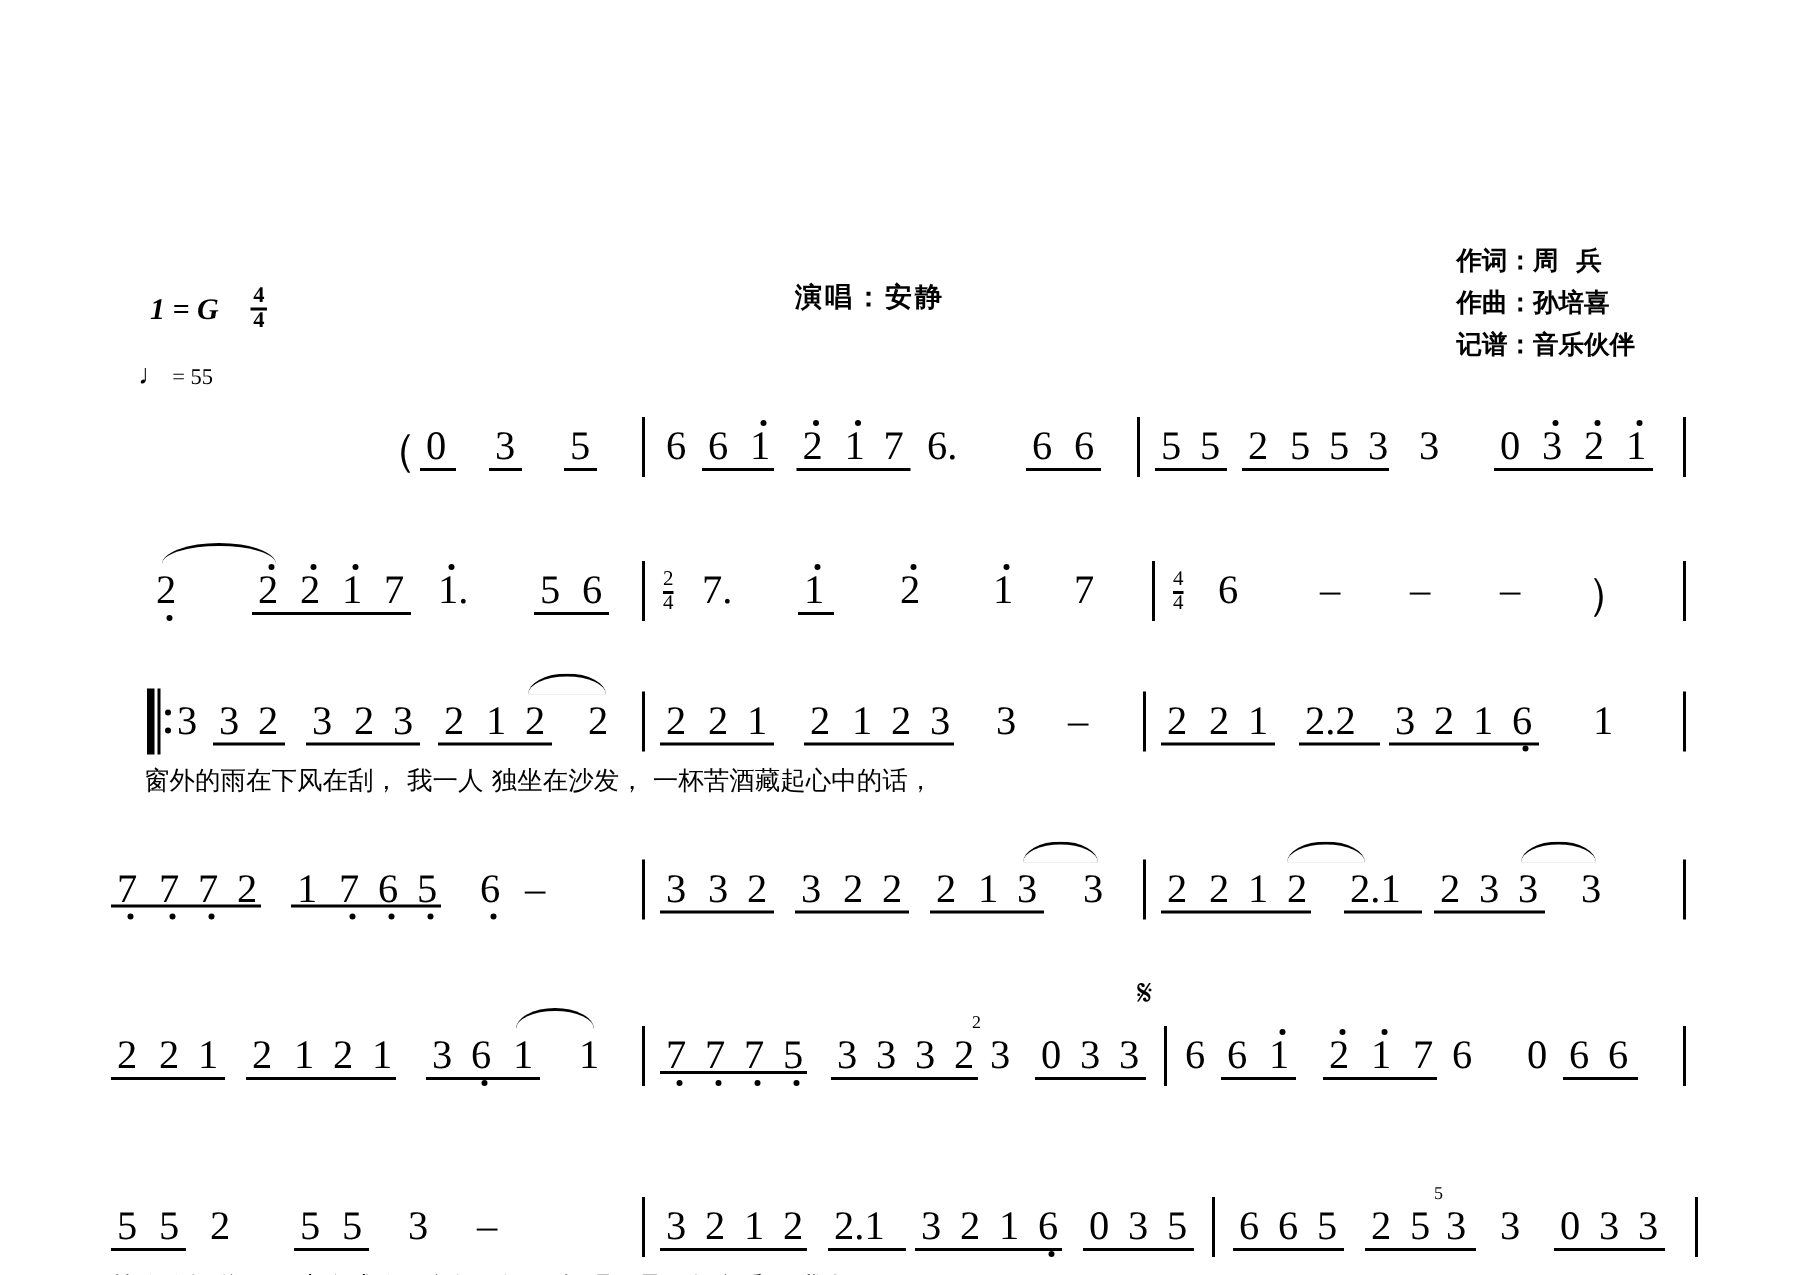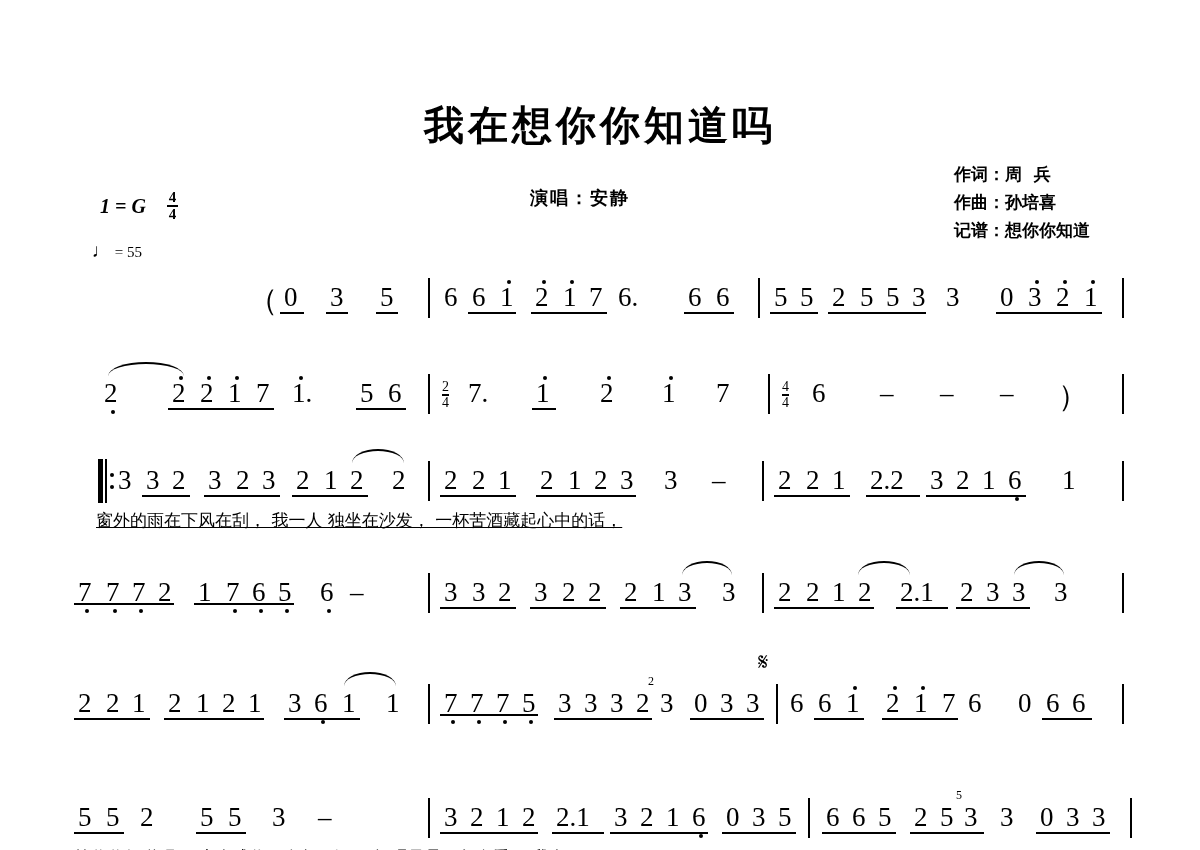--- a/index.html
+++ b/index.html
@@ -147,42 +147,40 @@
   .lyrics {
     position: relative;
     height: 34px;
     font-family: "DejaVu Sans", sans-serif;
     font-size: 17px;
   }
   .lyr {
     position: absolute;
     top: 0;
     white-space: nowrap;
-    text-decoration: underline;
   }
   .segno {
     position: absolute;
     font-size: 24px;
     font-family: "DejaVu Serif", serif;
   }
   .paren { position: absolute; font-size: 30px; top: 8px; }
 </style>
 </head>
 <body>
 
 <div class="page">
 
-  <div class="title">我在想你你知道吗</div>
 
   <div class="singer">演唱：安静</div>
 
   <div class="credits">
     <div>作词：周  兵</div>
     <div>作曲：孙培喜</div>
-    <div>记谱：想你你知道</div>
+    <div>记谱：音乐伙伴</div>
   </div>
 
   <div class="keysig">
     <span class="num">1 = G</span>
     <span class="meter">
       <span class="top">4</span>
       <span class="bot">4</span>
     </span>
   </div>
 

